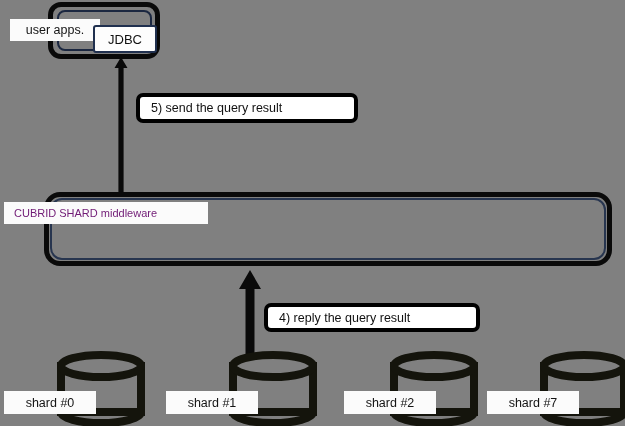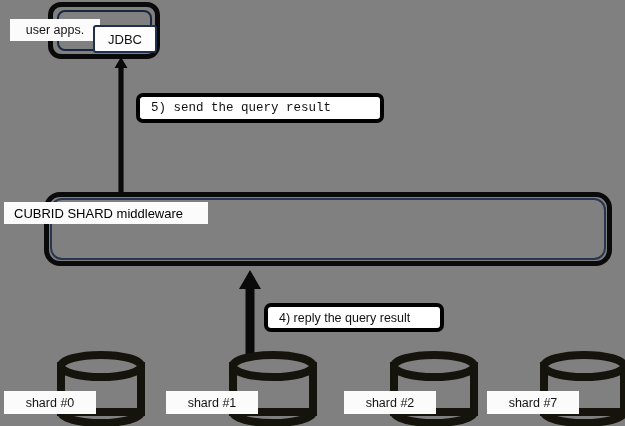--- a/index.html
+++ b/index.html
@@ -100,22 +100,22 @@
   .middleware-label {
     left: 4px;
     top: 202px;
     width: 204px;
     height: 22px;
     background: #fbfbfb;
     display: flex;
     align-items: center;
     padding-left: 10px;
     box-sizing: border-box;
-    font-size: 13px;
-    color: #000000;
+    font-size: 11px;
+    color: #701a75;
   }
 
   
   .arrow-top {
     left: 114px;
     top: 57px;
     width: 14px;
     height: 136px;
   }
   .arrow-bottom {
@@ -133,28 +133,27 @@
     box-sizing: border-box;
     display: flex;
     align-items: center;
     padding-left: 11px;
     font-size: 12.5px;
     color: #111;
   }
   .callout-send {
     left: 136px;
     top: 93px;
-    width: 248px;
+    width: 222px;
     height: 30px;
-    font-family: Liberation Mono, monospace;
   }
   .callout-reply {
     left: 264px;
     top: 303px;
-    width: 180px;
+    width: 216px;
     height: 29px;
   }
 
   
   .shard-cyl { width: 98px; height: 76px; top: 350px; }
   .shard-label {
     height: 23px;
     top: 375px;
     background: #fbfbfb;
     display: flex;

